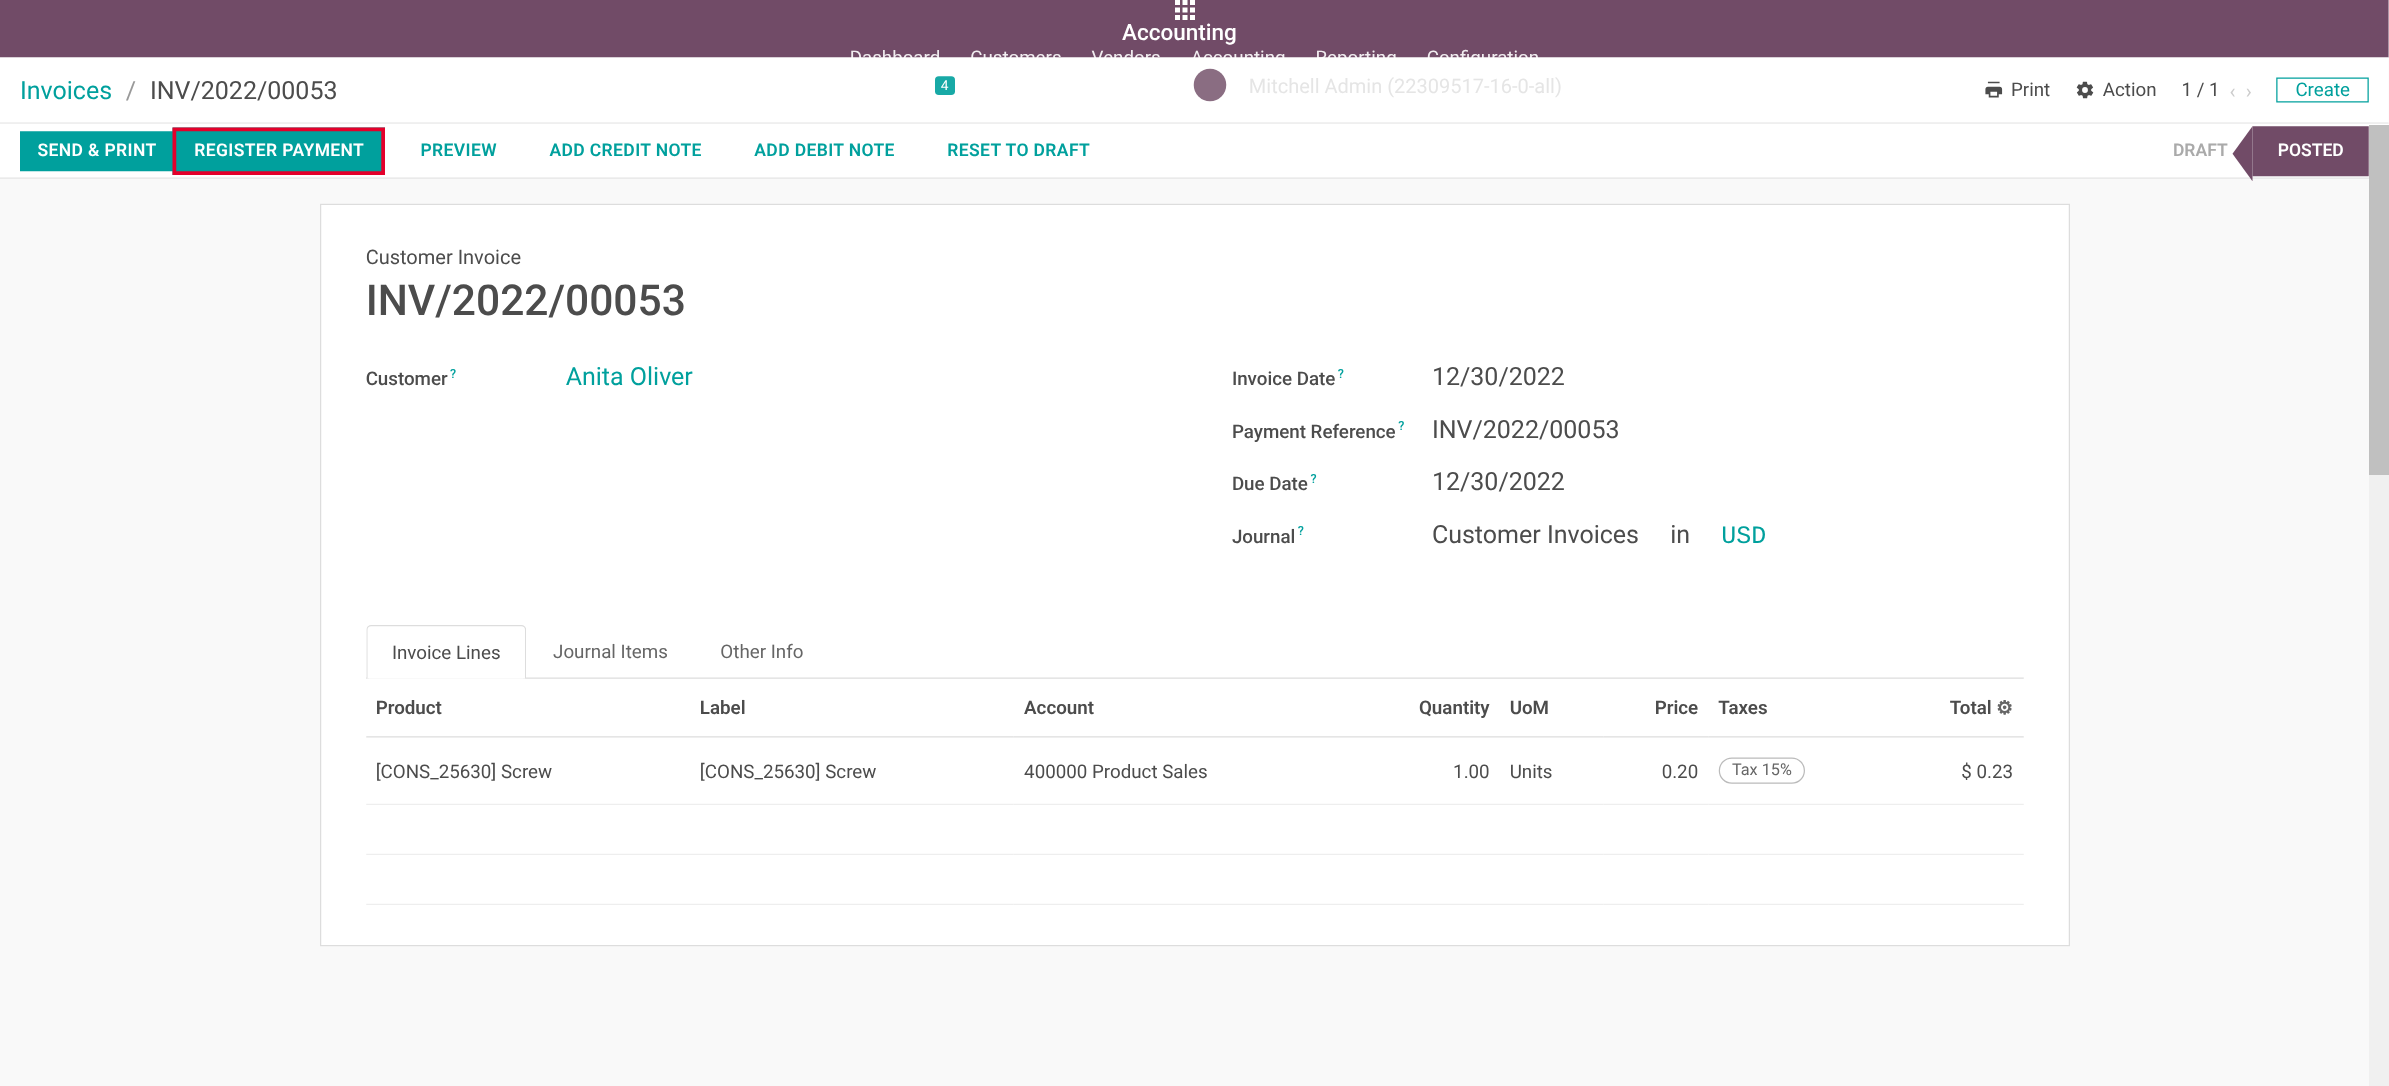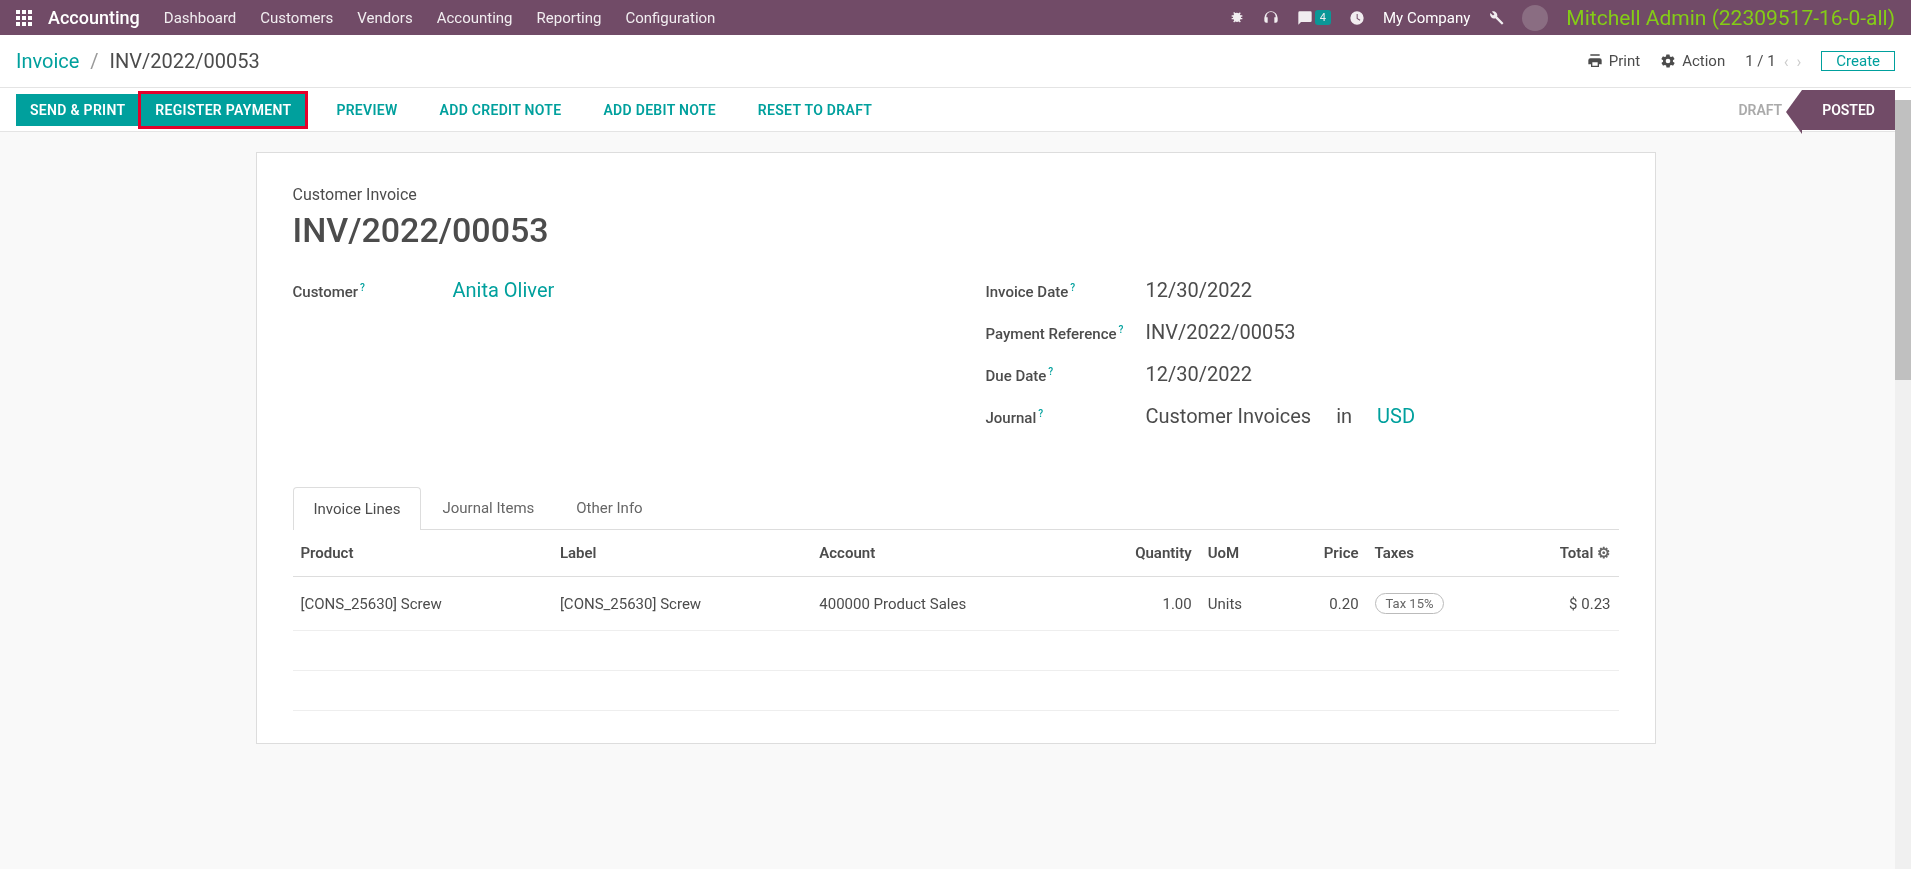--- a/index.html
+++ b/index.html
@@ -1,29 +1,29 @@
 <!DOCTYPE html>
 <html><head>
 <meta charset="utf-8">
 <style>
 * { margin: 0; padding: 0; box-sizing: border-box; font-family: -apple-system, BlinkMacSystemFont, "Segoe UI", Roboto, sans-serif; }
 body { background: #f9f9f9; font-size: 14px; color: #4c4c4c; }
 
-.top-nav { background: #714b67; color: #fff; display: flex; align-items: center; height: 35px; padding: 0 16px; }
+.top-nav { background: #714b67; color: #fff; display: flex; align-items: center; height: 46px; padding: 0 16px; flex-direction: column; }
 .top-nav .apps-icon { display: grid; grid-template-columns: repeat(3, 4px); grid-template-rows: repeat(3, 4px); gap: 2px; margin-right: 16px; cursor: pointer; }
 .top-nav .apps-icon span { background: #fff; display: block; width: 4px; height: 4px; }
 .top-nav .brand { font-size: 18px; font-weight: 500; margin-right: 24px; }
 .top-nav .menu { display: flex; gap: 24px; flex: 1; }
 .top-nav .menu a { color: #fff; text-decoration: none; opacity: 0.9; cursor: pointer; font-size: 15px; }
 .top-nav .right { display: flex; align-items: center; gap: 18px; }
 .top-nav .icon-btn { color: #fff; cursor: pointer; opacity: 0.9; display: flex; align-items: center; }
 .top-nav .badge { background: #00a09d; color: #fff; font-size: 11px; padding: 1px 5px; border-radius: 3px; margin-left: 2px; }
 .top-nav .company { color: #fff; font-size: 15px; }
 .top-nav .avatar { width: 26px; height: 26px; border-radius: 50%; background: #8a6d82; display: inline-block; }
-.top-nav .user { color: #84cc16; font-size: 21px; }
+.top-nav .user { color: #e5e5e5; font-size: 16px; }
 
 .breadcrumb-bar { background: #fff; display: flex; align-items: center; padding: 14px 16px; border-bottom: 1px solid #e4e4e4; }
 .breadcrumb { flex: 1; font-size: 20px; color: #666; }
 .breadcrumb a { color: #00a09d; text-decoration: none; }
 .breadcrumb .sep { margin: 0 6px; color: #999; }
 .breadcrumb .current { color: #4c4c4c; }
 .bc-actions { display: flex; align-items: center; gap: 20px; }
 .bc-actions .link { color: #4c4c4c; cursor: pointer; display: flex; align-items: center; gap: 6px; font-size: 15px; }
 .pager { color: #4c4c4c; display: flex; align-items: center; gap: 8px; font-size: 15px; }
 .pager .arrow { color: #ccc; cursor: pointer; font-size: 16px; }
@@ -122,21 +122,21 @@
           <path d="M22.7 19l-9.1-9.1a6 6 0 00-7.9-7.5l3.9 3.9-2.1 2.1-3.9-3.9a6 6 0 007.5 7.9l9.1 9.1a1 1 0 001.4 0l1.1-1.1a1 1 0 000-1.4z"></path>
         </svg>
       </span>
     <span class="avatar"></span>
     <span class="user">Mitchell Admin (22309517-16-0-all)</span>
   </div>
 </div>
 
 <div class="breadcrumb-bar">
   <div class="breadcrumb">
-    <a>Invoice</a>
+    <a>Invoices</a>
     <span class="sep">/</span>
     <span class="current">INV/2022/00053</span>
   </div>
   <div class="bc-actions">
     <span class="link">
         <svg class="ico" viewBox="0 0 24 24">
           <path d="M19 8H5a3 3 0 00-3 3v6h4v4h12v-4h4v-6a3 3 0 00-3-3zm-3 11H8v-5h8v5zm3-15H5V2h14v2z"></path>
         </svg>
         <span>Print</span>
       </span>
@@ -191,21 +191,21 @@
         </div>
         <div class="field">
           <div class="field-label"><span>Due Date</span><span class="q">?</span></div>
           <div class="field-value">12/30/2022</div>
         </div>
         <div class="field">
           <div class="field-label"><span>Journal</span><span class="q">?</span></div>
           <div class="field-value">
             <span>Customer Invoices</span>
             <span class="in-label">in</span>
-            <span class="link" style="color:#00a09d;">USD</span>
+            <span class="link" style="color:#00a09d;font-family:Liberation Mono, monospace;">USD</span>
           </div>
         </div>
       </div>
     </div>
 
     <div class="tabs">
       <div class="tab active">Invoice Lines</div>
       <div class="tab">Journal Items</div>
       <div class="tab">Other Info</div>
     </div>

